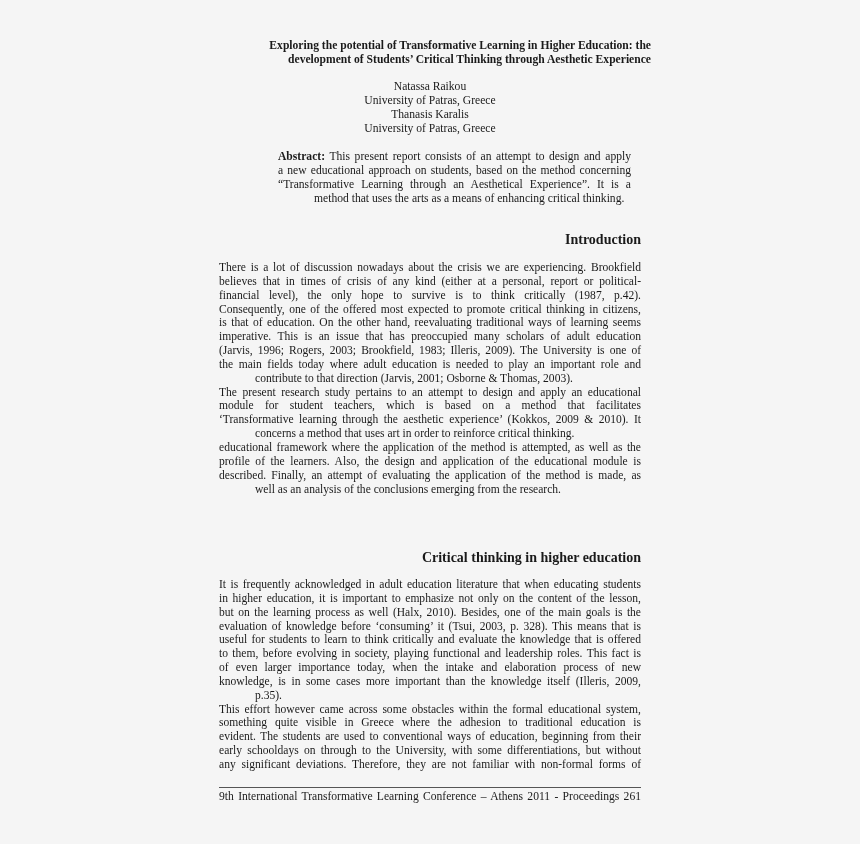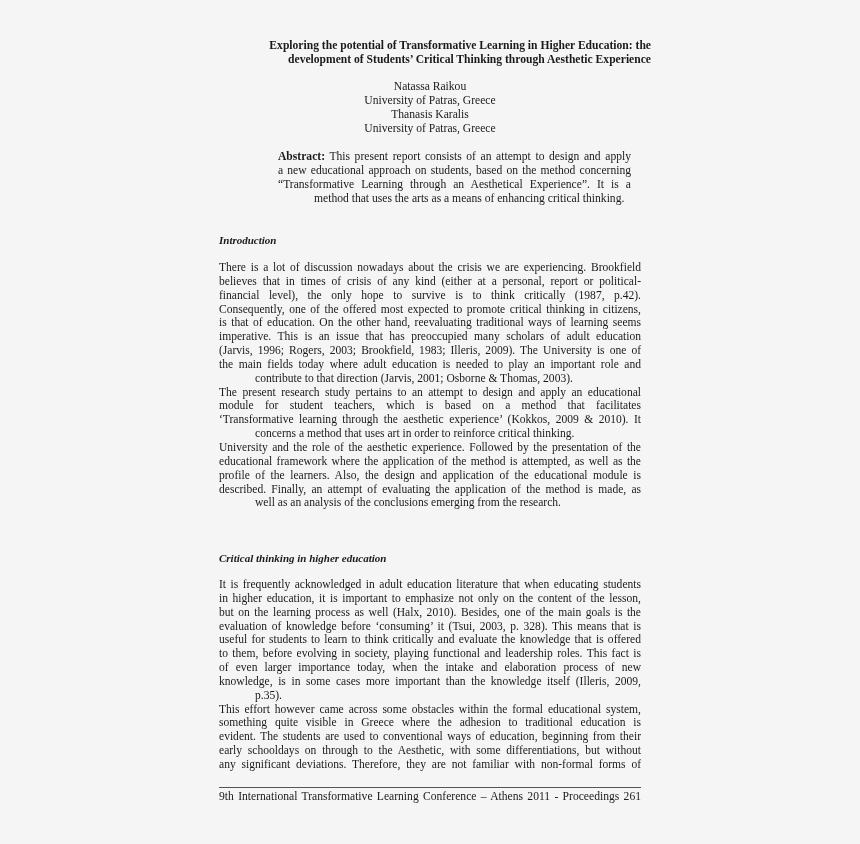--- a/index.html
+++ b/index.html
@@ -48,25 +48,24 @@
     font-size: 11.6px;
     line-height: 14px;
     text-align: justify;
     margin-left: 22px;
   }
   .abstract b { font-weight: bold; }
   .heading {
     position: absolute;
     left: 0;
     width: 422px;
-    text-align: left;
+    text-align: right;
     font-weight: bold;
-    font-size: 11px;
+    font-size: 14px;
     line-height: 14px;
-    font-style: italic;
   }
   .body-text {
     position: absolute;
     left: 0;
     width: 422px;
     font-size: 11.55px;
     line-height: 13.85px;
   }
   .line {
     display: block;
@@ -132,21 +131,20 @@
     <span class="line">Consequently, one of the offered most expected to promote critical thinking in citizens,</span>
     <span class="line">is that of education. On the other hand, reevaluating traditional ways of learning seems</span>
     <span class="line">imperative. This is an issue that has preoccupied many scholars of adult education</span>
     <span class="line">(Jarvis, 1996; Rogers, 2003; Brookfield, 1983; Illeris, 2009). The University is one of</span>
     <span class="line">the main fields today where adult education is needed to play an important role and</span>
     <span class="line last">contribute to that direction (Jarvis, 2001; Osborne &amp; Thomas, 2003).</span>
     <span class="line">The present research study pertains to an attempt to design and apply an educational</span>
     <span class="line">module for student teachers, which is based on a method that facilitates</span>
     <span class="line">‘Transformative learning through the aesthetic experience’ (Kokkos, 2009 &amp; 2010). It</span>
     <span class="line last">concerns a method that uses art in order to reinforce critical thinking.</span>
-    <span class="line">University and the role of the aesthetic experience. Followed by the presentation of the</span>
     <span class="line">educational framework where the application of the method is attempted, as well as the</span>
     <span class="line">profile of the learners. Also, the design and application of the educational module is</span>
     <span class="line">described. Finally, an attempt of evaluating the application of the method is made, as</span>
     <span class="line last">well as an analysis of the conclusions emerging from the research.</span>
   </div>
 
   <div class="heading" style="top:551px;">Critical thinking in higher education</div>
 
   <div class="body-text" style="top:578px;">
     <span class="line">It is frequently acknowledged in adult education literature that when educating students</span>
@@ -154,20 +152,20 @@
     <span class="line">but on the learning process as well (Halx, 2010). Besides, one of the main goals is the</span>
     <span class="line">evaluation of knowledge before ‘consuming’ it (Tsui, 2003, p. 328). This means that is</span>
     <span class="line">useful for students to learn to think critically and evaluate the knowledge that is offered</span>
     <span class="line">to them, before evolving in society, playing functional and leadership roles. This fact is</span>
     <span class="line">of even larger importance today, when the intake and elaboration process of new</span>
     <span class="line">knowledge, is in some cases more important than the knowledge itself (Illeris, 2009,</span>
     <span class="line last">p.35).</span>
     <span class="line">This effort however came across some obstacles within the formal educational system,</span>
     <span class="line">something quite visible in Greece where the adhesion to traditional education is</span>
     <span class="line">evident. The students are used to conventional ways of education, beginning from their</span>
-    <span class="line">early schooldays on through to the Aesthetic, with some differentiations, but without</span>
+    <span class="line">early schooldays on through to the University, with some differentiations, but without</span>
     <span class="line">any significant deviations. Therefore, they are not familiar with non-formal forms of</span>
   </div>
 
   <div class="footer-rule"></div>
   <div class="footer">9th International Transformative Learning Conference – Athens 2011 - Proceedings 261</div>
 
 </div>
 
 </body></html>

